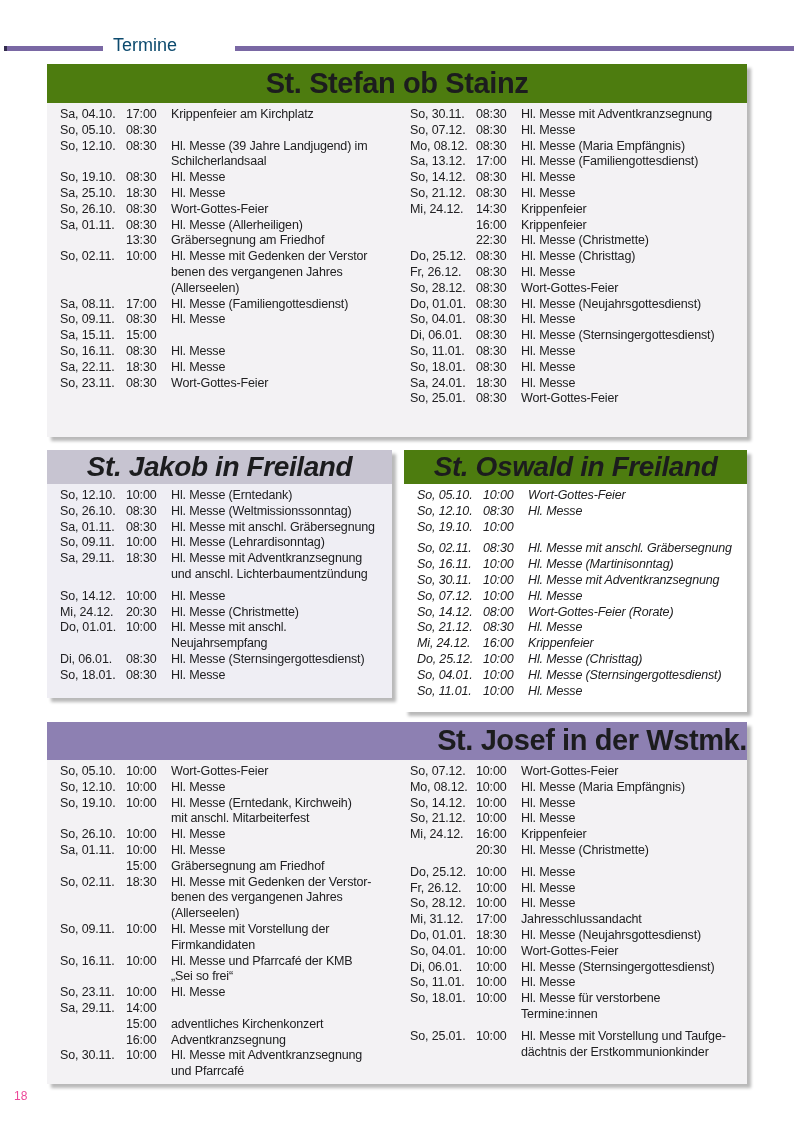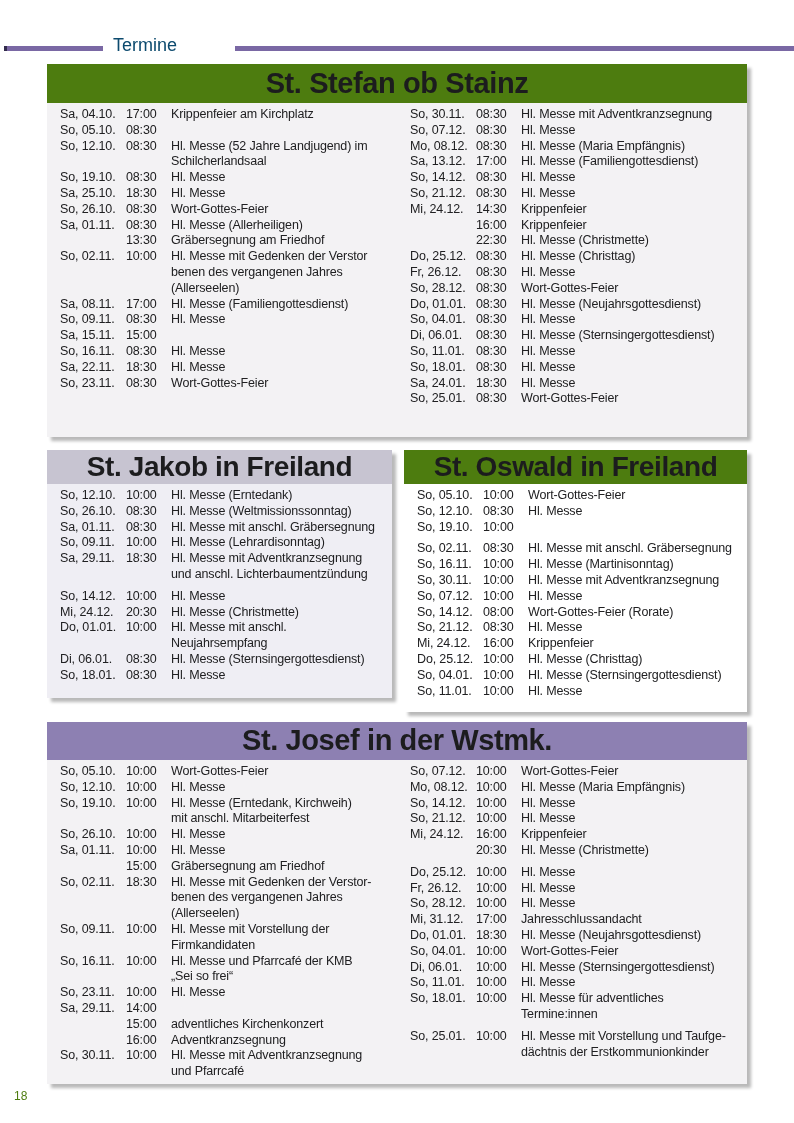--- a/index.html
+++ b/index.html
@@ -7,40 +7,40 @@
         font-family:"Liberation Sans",sans-serif;color:#1d1d1f;}
   
   .kicker{position:absolute;left:113px;top:35px;font-size:18px;color:#0c4a6e;}
   .rule{position:absolute;top:46px;height:5px;background:#7a68a4;}
   .rule-left{left:4px;width:96px;border-left:3px solid #332c4d;}
   .rule-right{left:235px;width:559px;}
   
   .box{position:absolute;box-shadow:4px 4px 3px #b9b9b9;}
   .stefan{left:47px;top:64px;width:700px;height:373px;background:#f3f2f4;}
   .jakob{left:47px;top:450px;width:345px;height:248px;background:#efeef4;}
-  .oswald{left:404px;top:450px;width:343px;height:262px;background:#ffffff;}
+  .oswald{left:404px;top:450px;width:343px;height:262px;background:#ffffff;font-style:italic;}
   .josef{left:47px;top:722px;width:700px;height:362px;background:#f3f2f4;}
   .box-title{text-align:center;font-weight:600;color:#1c1c1e;letter-spacing:-0.4px;
              font-size:29px;height:39px;line-height:38px;overflow:hidden;}
   .stefan .box-title,.oswald .box-title{background:#4d7c0f;}
-  .jakob .box-title{background:#c7c4d1;}
-  .josef .box-title{background:#8d80b2;}
+  .jakob .box-title{background:#c7c4d1;font-style:italic;}
+  .josef .box-title{background:#8d80b2;text-align:right;}
   .jakob .box-title,.oswald .box-title{font-size:28px;height:34px;line-height:33px;}
   .josef .box-title{height:38px;line-height:37px;}
   .box-body{padding-top:4px;}
   .two-col{display:flex;}
   .two-col .col{width:50%;}
   .row{display:grid;grid-template-columns:66px 45px 1fr;padding-left:13px;
        font-size:12.5px;line-height:15.8px;letter-spacing:-0.15px;color:#202022;}
   .row.gap{margin-top:6px;}
   .c-date,.c-time{white-space:nowrap;}
   .c-desc{padding-right:4px;}
   .dline{white-space:nowrap;}
   
-  .page-number{position:absolute;left:14px;top:1089px;font-size:12px;color:#4d7c0f;}
+  .page-number{position:absolute;left:14px;top:1089px;font-size:12px;color:#ec4899;}
 </style>
 </head>
 <body>
 
 <div class="page">
 
   <span class="rule rule-left"></span>
   <span class="kicker">Termine</span>
   <span class="rule rule-right"></span>
 
@@ -56,21 +56,21 @@
             </div>
           </div>
           <div class="row">
             <div class="c-date">So, 05.10.</div>
             <div class="c-time">08:30</div>
           </div>
           <div class="row">
             <div class="c-date">So, 12.10.</div>
             <div class="c-time">08:30</div>
             <div class="c-desc">
-              <div class="dline">Hl. Messe (52 Jahre Landjugend) im</div>
+              <div class="dline">Hl. Messe (39 Jahre Landjugend) im</div>
               <div class="dline">Schilcherlandsaal</div>
             </div>
           </div>
           <div class="row">
             <div class="c-date">So, 19.10.</div>
             <div class="c-time">08:30</div>
             <div class="c-desc">
               <div class="dline">Hl. Messe</div>
             </div>
           </div>
@@ -667,21 +667,21 @@
             <div class="c-date">So, 11.01.</div>
             <div class="c-time">10:00</div>
             <div class="c-desc">
               <div class="dline">Hl. Messe</div>
             </div>
           </div>
           <div class="row">
             <div class="c-date">So, 18.01.</div>
             <div class="c-time">10:00</div>
             <div class="c-desc">
-              <div class="dline">Hl. Messe für adventliches</div>
+              <div class="dline">Hl. Messe für verstorbene</div>
               <div class="dline">Termine:innen</div>
             </div>
           </div>
           <div class="row gap">
             <div class="c-date">So, 25.01.</div>
             <div class="c-time">10:00</div>
             <div class="c-desc">
               <div class="dline">Hl. Messe mit Vorstellung und Taufge-</div>
               <div class="dline">dächtnis der Erstkommunionkinder</div>
             </div>

